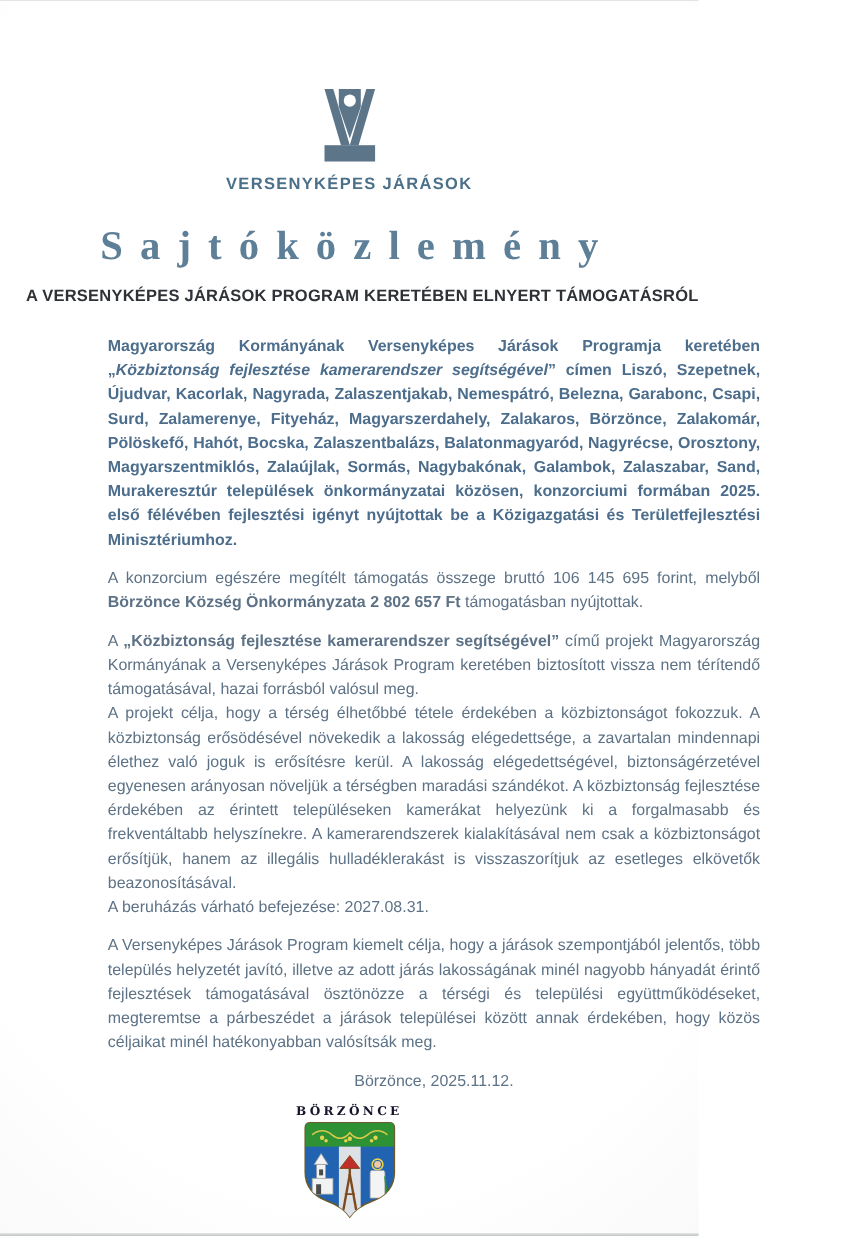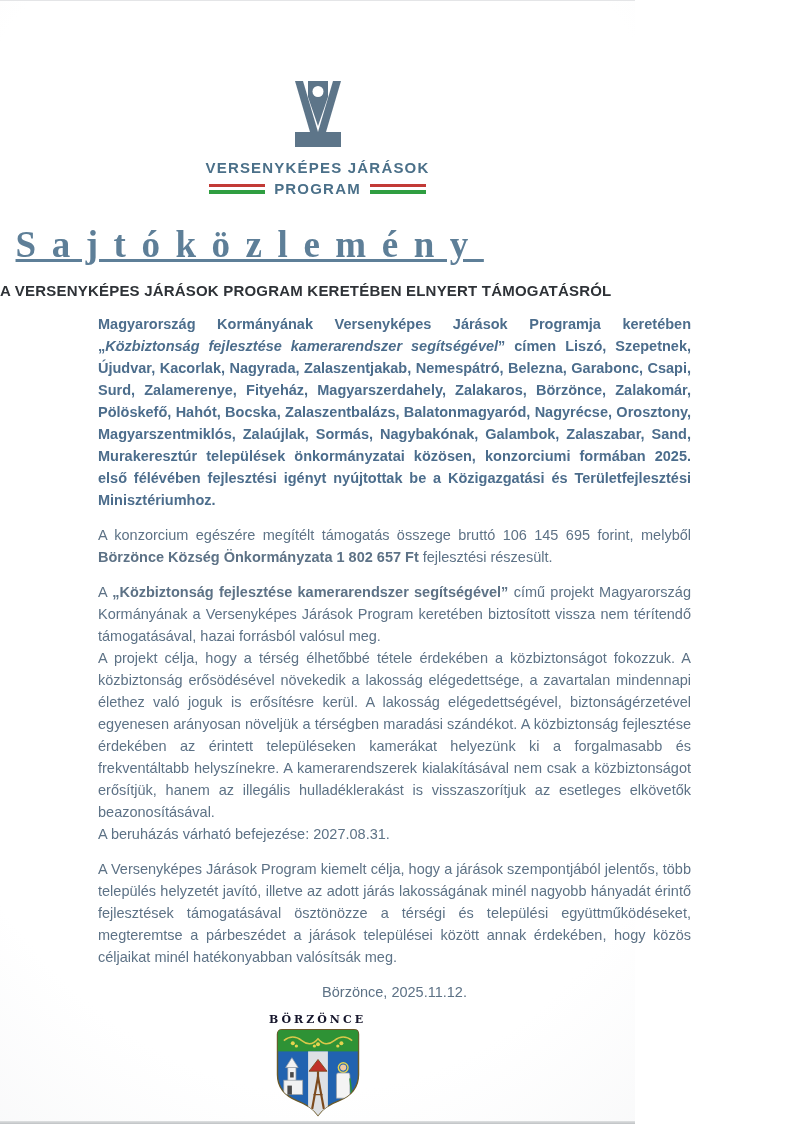--- a/index.html
+++ b/index.html
@@ -24,33 +24,32 @@
     color:#4b7089;
   }
   .program-row{
     margin-top:4px;display:flex;align-items:center;justify-content:center;gap:9px;
     font-size:15px;font-weight:bold;letter-spacing:1.2px;color:#4b7089;
   }
   .flag{display:inline-block;width:56px;}
   .flag .stripe{display:block;height:3.5px;margin:3px 0;}
   
   .title{
-    margin:26px 0 0 0;
+    margin:26px 0 0 0;text-align:center;
     font-family:"Liberation Serif",serif;font-weight:bold;
     font-size:37px;letter-spacing:.42em;padding-left:.42em;
     color:#5e7f98;
-    text-decoration:underline;
   }
   .subtitle{
-    margin:16px 0 0 0;text-align:left;
+    margin:16px 0 0 0;text-align:right;
     font-size:15px;font-weight:bold;letter-spacing:.2px;color:#2e3237;
   }
   
   .content{
-    margin:14px 98px 0 98px;width:593px;
+    margin:26px 98px 0 98px;width:593px;
     font-size:14.5px;line-height:22px;color:#5d7286;
   }
   .content p{margin:0;text-align:justify;}
   .content p.gap{margin-top:13px;}
   .content p.left{text-align:left;}
   .content p.right{text-align:center;}
   .b{font-weight:bold;}
   .bold-para{font-weight:bold;color:#4c6d8c;}
   .i{font-style:italic;}
   .bi{font-weight:bold;}
@@ -71,41 +70,30 @@
     <svg class="logo-mark" width="50" height="66" viewBox="0 0 100 132" aria-hidden="true">
       <g fill="#5d7589">
         <rect x="4" y="102" width="92" height="30"></rect>
         <polygon points="4,0 20,0 50,102 34,102"></polygon>
         <polygon points="96,0 80,0 50,102 66,102"></polygon>
         <polygon points="30,0 70,0 70,32 50,90 30,32"></polygon>
       </g>
       <circle cx="50" cy="21" r="11" fill="#ffffff"></circle>
     </svg>
     <div class="logo-line1">VERSENYKÉPES JÁRÁSOK</div>
-    <div class="program-row">
-      <span class="flag">
-        <span class="stripe" style="background:#c23a36"></span>
-        <span class="stripe" style="background:#2f9e41"></span>
-      </span>
-      <span>PROGRAM</span>
-      <span class="flag">
-        <span class="stripe" style="background:#c23a36"></span>
-        <span class="stripe" style="background:#2f9e41"></span>
-      </span>
-    </div>
   </header>
 
   <h1 class="title">Sajtóközlemény</h1>
   <h2 class="subtitle">A VERSENYKÉPES JÁRÁSOK PROGRAM KERETÉBEN ELNYERT TÁMOGATÁSRÓL</h2>
 
   <main class="content">
 
     <p class="bold-para"><span>Magyarország Kormányának Versenyképes Járások Programja keretében „</span><span class="i">Közbiztonság fejlesztése kamerarendszer segítségével</span><span>” címen Liszó, Szepetnek, Újudvar, Kacorlak, Nagyrada, Zalaszentjakab, Nemespátró, Belezna, Garabonc, Csapi, Surd, Zalamerenye, Fityeház, Magyarszerdahely, Zalakaros, Börzönce, Zalakomár, Pölöskefő, Hahót, Bocska, Zalaszentbalázs, Balatonmagyaród, Nagyrécse, Orosztony, Magyarszentmiklós, Zalaújlak, Sormás, Nagybakónak, Galambok, Zalaszabar, Sand, Murakeresztúr települések önkormányzatai közösen, konzorciumi formában 2025. első félévében fejlesztési igényt nyújtottak be a Közigazgatási és Területfejlesztési Minisztériumhoz.</span></p>
 
-    <p class="gap"><span>A konzorcium egészére megítélt támogatás összege bruttó 106 145 695 forint, melyből </span><span class="b">Börzönce Község Önkormányzata 1 802 657 Ft</span><span> fejlesztési részesült.</span></p>
+    <p class="gap"><span>A konzorcium egészére megítélt támogatás összege bruttó 106 145 695 forint, melyből </span><span class="b">Börzönce Község Önkormányzata 2 802 657 Ft</span><span> támogatásban nyújtottak.</span></p>
 
     <p class="gap"><span>A </span><span class="bi">„Közbiztonság fejlesztése kamerarendszer segítségével”</span><span> című projekt Magyarország Kormányának a Versenyképes Járások Program keretében biztosított vissza nem térítendő támogatásával, hazai forrásból valósul meg.</span></p>
 
     <p>A projekt célja, hogy a térség élhetőbbé tétele érdekében a közbiztonságot fokozzuk. A közbiztonság erősödésével növekedik a lakosság elégedettsége, a zavartalan mindennapi élethez való joguk is erősítésre kerül. A lakosság elégedettségével, biztonságérzetével egyenesen arányosan növeljük a térségben maradási szándékot. A közbiztonság fejlesztése érdekében az érintett településeken kamerákat helyezünk ki a forgalmasabb és frekventáltabb helyszínekre. A kamerarendszerek kialakításával nem csak a közbiztonságot erősítjük, hanem az illegális hulladéklerakást is visszaszorítjuk az esetleges elkövetők beazonosításával.</p>
 
     <p class="left">A beruházás várható befejezése: 2027.08.31.</p>
 
     <p class="gap">A Versenyképes Járások Program kiemelt célja, hogy a járások szempontjából jelentős, több település helyzetét javító, illetve az adott járás lakosságának minél nagyobb hányadát érintő fejlesztések támogatásával ösztönözze a térségi és települési együttműködéseket, megteremtse a párbeszédet a járások települései között annak érdekében, hogy közös céljaikat minél hatékonyabban valósítsák meg.</p>
 
     <p class="gap right">Börzönce, 2025.11.12.</p>

